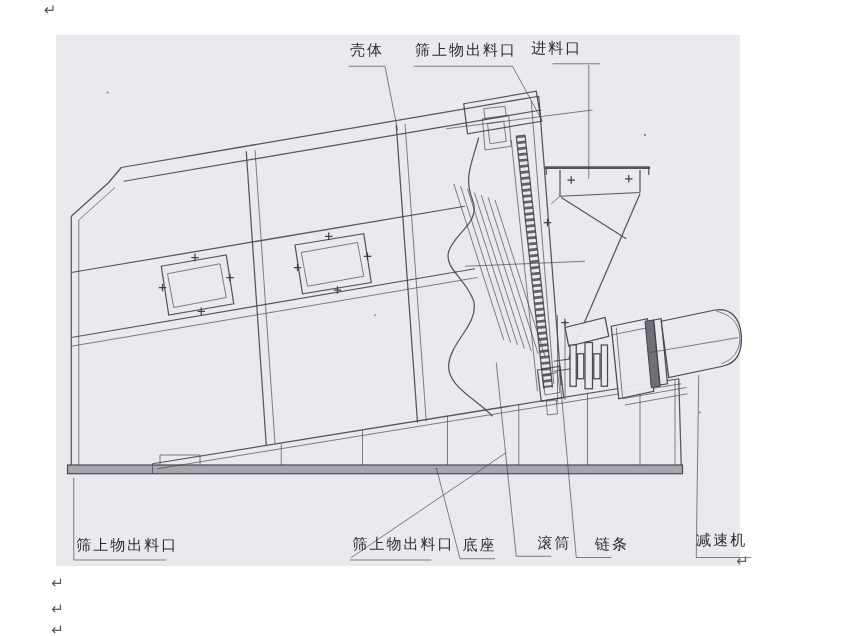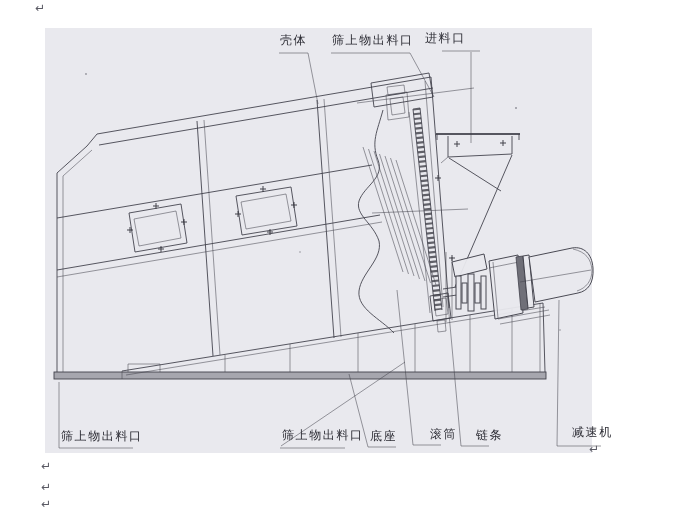--- a/index.html
+++ b/index.html
@@ -154,20 +154,20 @@
   </svg>
 
   <div class="lbl" style="left:280px;top:34px">壳体</div>
   <div class="lbl" style="left:332px;top:34px">筛上物出料口</div>
   <div class="lbl" style="left:425px;top:32px">进料口</div>
   <div class="lbl" style="left:61px;top:430px">筛上物出料口</div>
   <div class="lbl" style="left:282px;top:429px">筛上物出料口</div>
   <div class="lbl" style="left:370px;top:430px">底座</div>
   <div class="lbl" style="left:430px;top:428px">滚筒</div>
   <div class="lbl" style="left:476px;top:429px">链条</div>
-  <div class="lbl" style="left:572px;top:426px">减速机</div>
+  <div class="lbl" style="left:557px;top:426px">减速机</div>
 
   <div class="pmark" style="left:35px;top:2px">↵</div>
   <div class="pmark" style="left:41px;top:460px">↵</div>
   <div class="pmark" style="left:41px;top:481px">↵</div>
   <div class="pmark" style="left:41px;top:498px">↵</div>
   <div class="pmark" style="left:589px;top:443px">↵</div>
 </div>
 
 </body></html>

